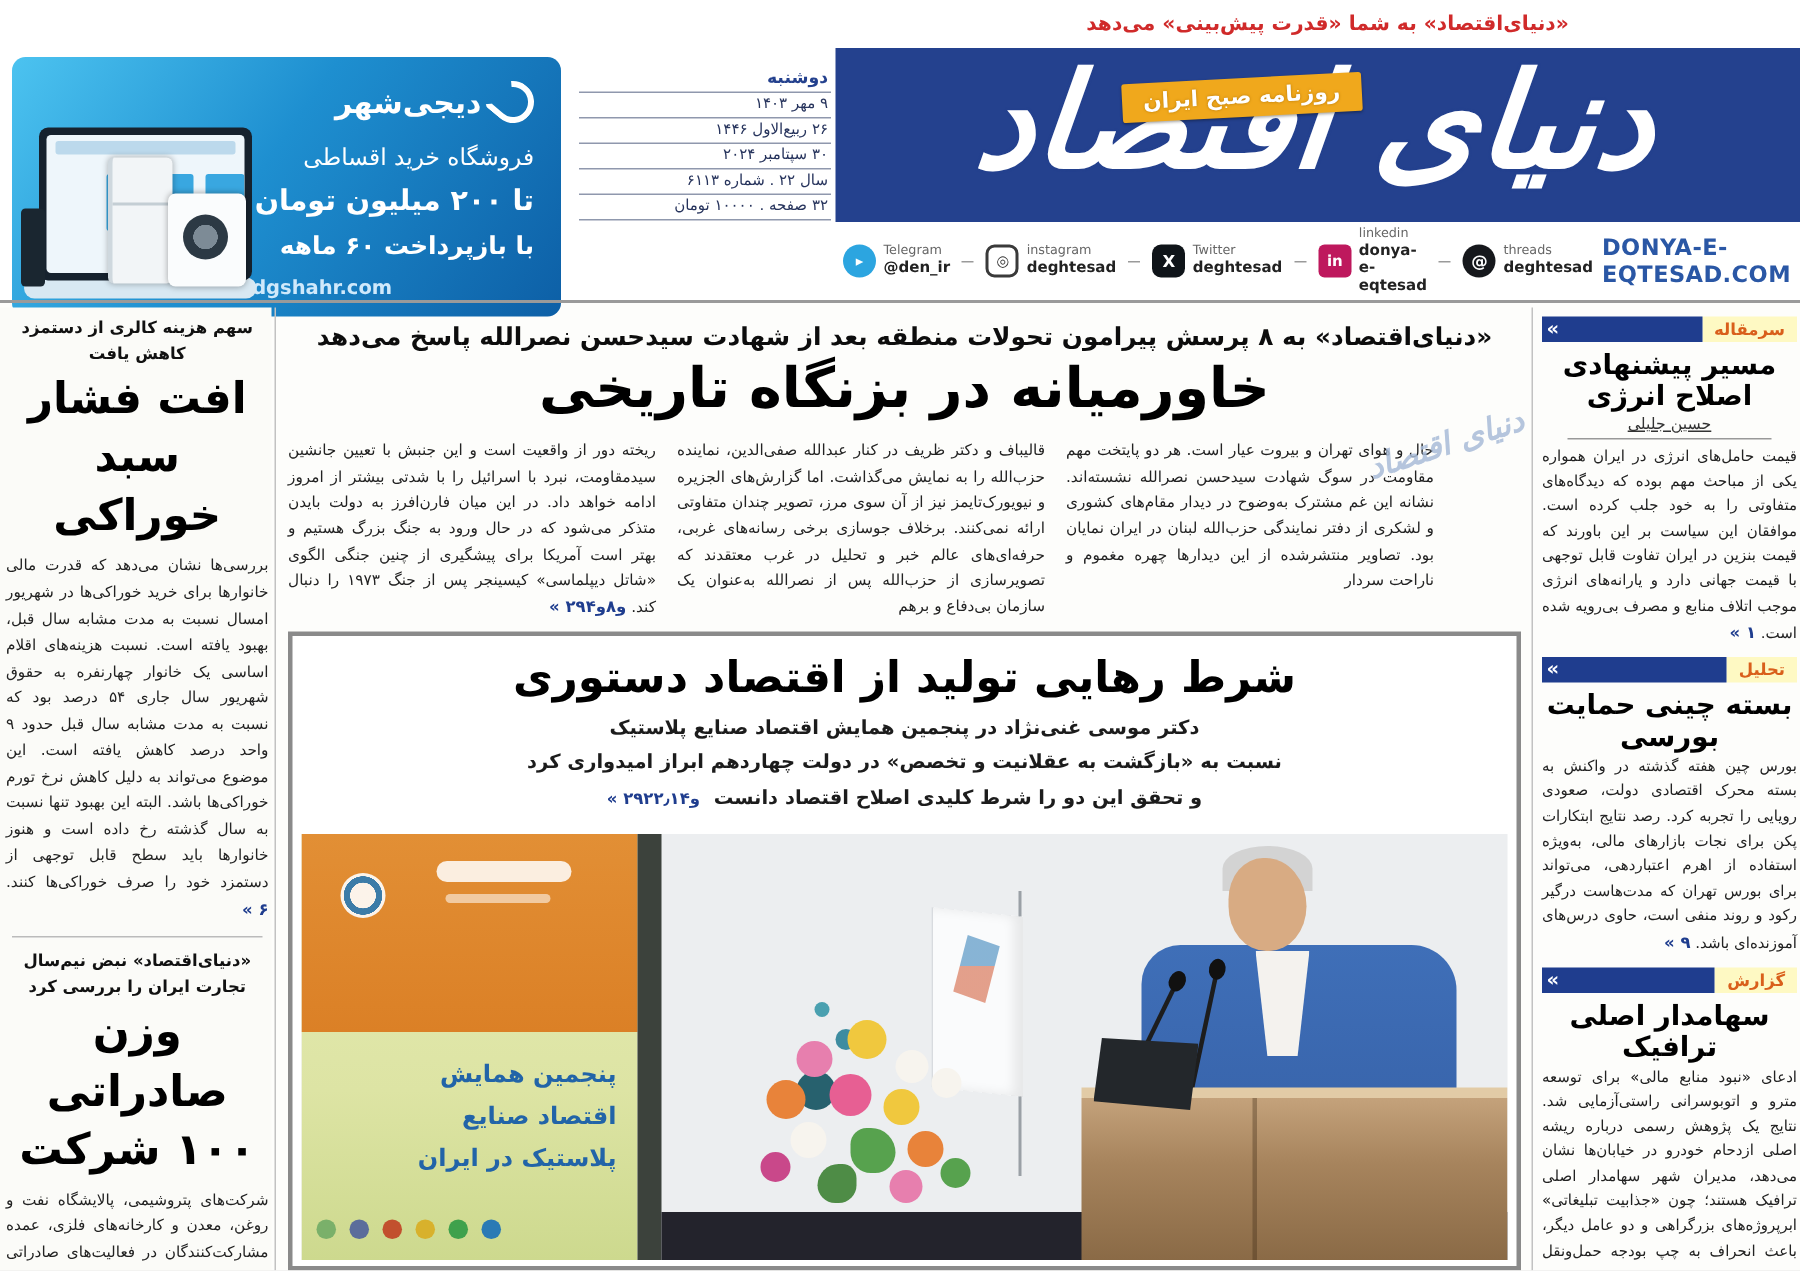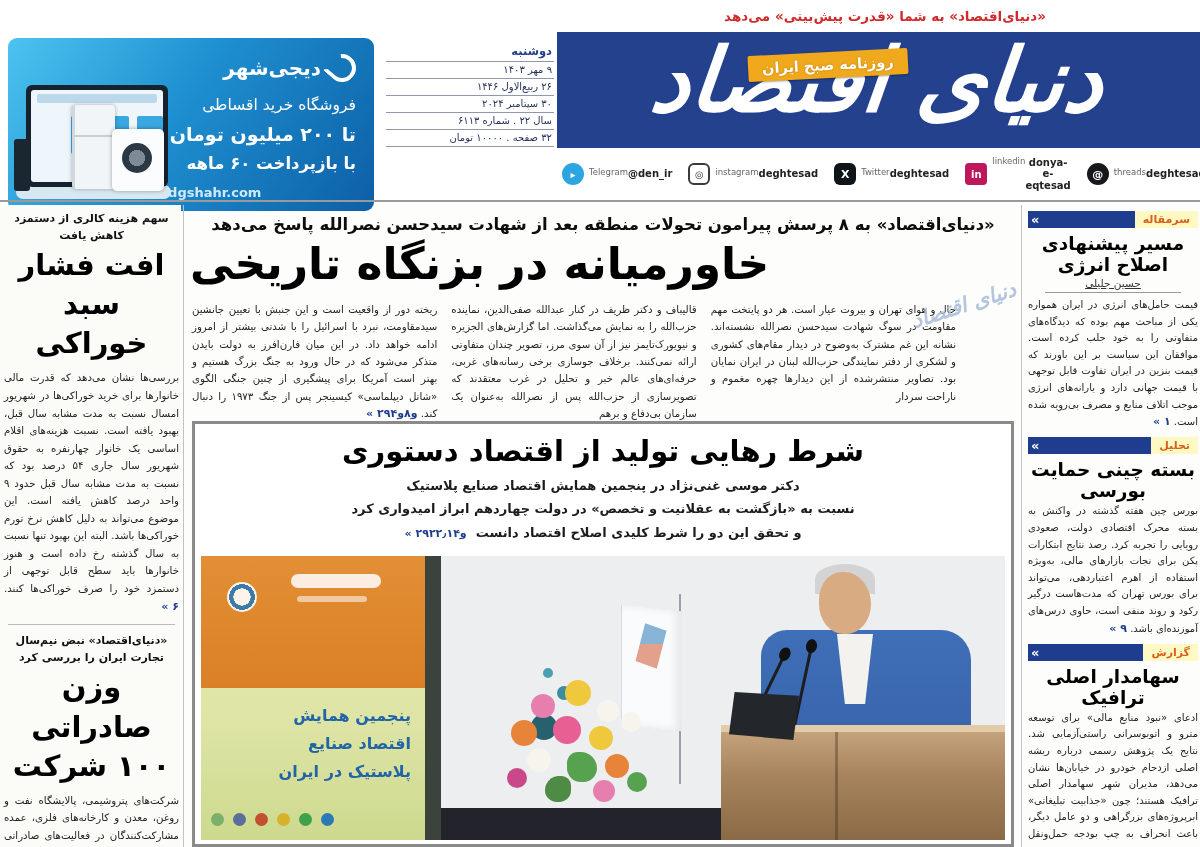--- a/index.html
+++ b/index.html
@@ -50,21 +50,21 @@
   .social{position:absolute;top:152px;left:562px;right:6px;height:44px;display:flex;direction:ltr;
     align-items:center;gap:6px;}
   .soc-item{display:flex;align-items:center;gap:5px;}
   .si{width:22px;height:22px;border-radius:50%;display:flex;align-items:center;justify-content:center;
       color:#fff;font-size:11px;font-weight:bold;flex:0 0 auto;}
   .si.tg{background:#2ca5e0;font-size:10px;}
   .si.ig{background:#fff;border:2px solid #3a3a3a;border-radius:6px;width:18px;height:18px;color:#3a3a3a;font-size:10px;}
   .si.tw{background:#0f1419;border-radius:6px;}
   .si.li{background:#be185d;border-radius:4px;font-size:10px;}
   .si.th{background:#16181c;}
-  .soc-txt{display:flex;line-height:1.15;text-align:center;}
+  .soc-txt{display:flex;flex-direction:column;line-height:1.15;}
   .soc-net{font-size:8.5px;color:#666;}
   .soc-handle{font-size:10px;color:#222;font-weight:bold;direction:ltr;}
   .soc-sep{width:24px;height:0;border-top:1px solid #9a9a9a;margin:0 2px;}
   .website{margin-left:auto;color:#2a57a5;font-weight:bold;font-size:15px;direction:ltr;letter-spacing:.3px;}
   .hrule{position:absolute;top:200px;left:0;right:0;height:2px;background:#9a9a9a;}
   
   .left-col{position:absolute;top:205px;left:0;width:181px;bottom:0;background:#fbfbf8;
     border-left:1px solid #c2c2c2;padding:0 2px 0 4px;box-sizing:border-box;left:0;}
   .left-col{border-left:none;border-right:none;}
   .vr1{position:absolute;top:205px;left:183px;bottom:0;width:1px;background:#c2c2c2;}
@@ -73,21 +73,21 @@
   .right-col{position:absolute;top:205px;right:0;width:174px;bottom:0;padding:0 2px;box-sizing:border-box;
     display:flex;flex-direction:column;}
   
   .la-kicker{font-size:11px;font-weight:bold;text-align:center;margin:6px 0 2px;line-height:1.5;color:#111;}
   .la-title{font-size:29px;font-weight:bold;text-align:center;line-height:1.35;color:#000;margin:2px 0 6px;}
   .la-body{font-size:10.2px;line-height:1.72;text-align:justify;color:#222;}
   .ref{color:#1f3d8e;font-weight:bold;direction:ltr;display:inline-block;font-size:11px;}
   .la-div{border-top:1px solid #bbb;margin:8px 4px;}
   
   .lead-kicker{text-align:center;font-size:16.5px;font-weight:bold;margin:10px 0 0;color:#0d0d0d;}
-  .lead-headline{text-align:left;font-size:44px;font-weight:bold;color:#000;line-height:1.25;
+  .lead-headline{text-align:center;font-size:37px;font-weight:bold;color:#000;line-height:1.25;
     margin:2px 0 10px;letter-spacing:-1px;}
   .lead-body{position:relative;display:flex;gap:14px;padding:0 2px;}
   .lead-colx{flex:1;font-size:10.2px;line-height:1.7;text-align:justify;color:#222;}
   .watermark{position:absolute;right:-2px;top:-8px;color:#a9bcd8;font-size:21px;font-weight:bold;
     font-style:italic;transform:rotate(-18deg);opacity:.85;letter-spacing:-1px;}
   .lead-colx.first{padding-right:58px;}
   
   .photo-block{position:absolute;left:2px;right:2px;top:216px;bottom:0;border:3px solid #8a8a8a;
     background:#fff;box-sizing:border-box;}
   .pa-title{text-align:center;font-size:29px;font-weight:bold;margin:10px 0 6px;color:#000;}

